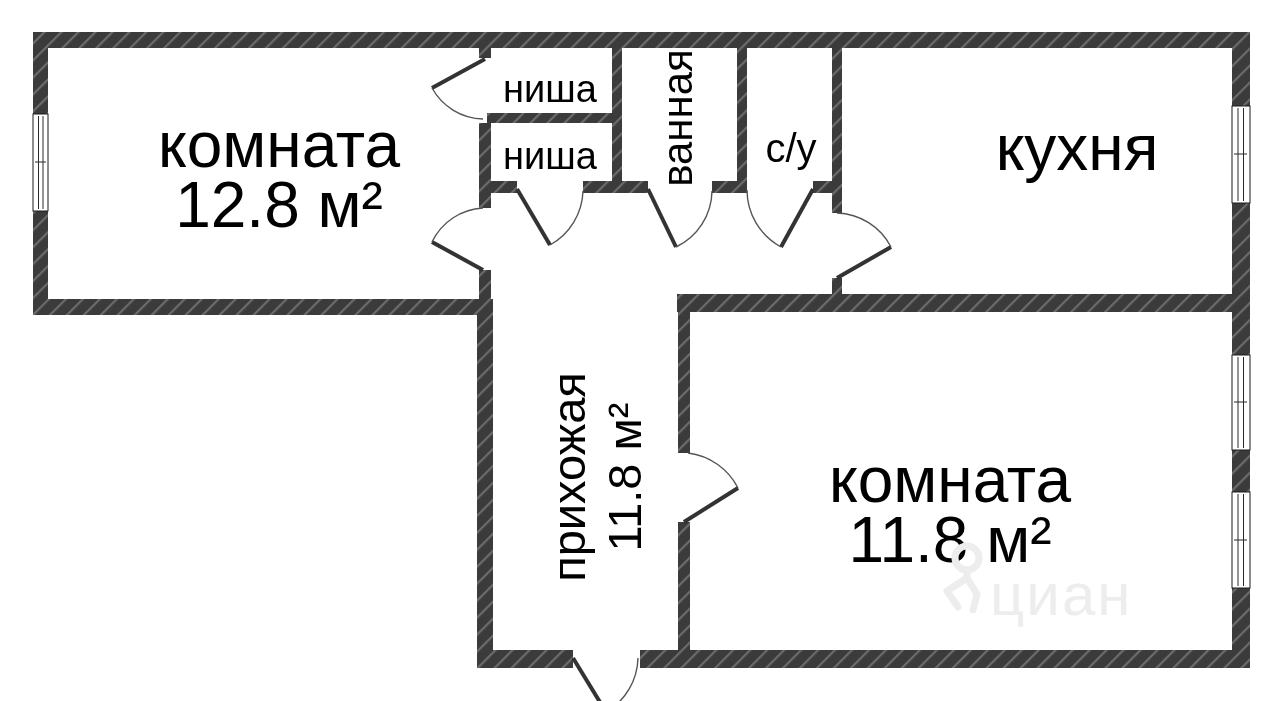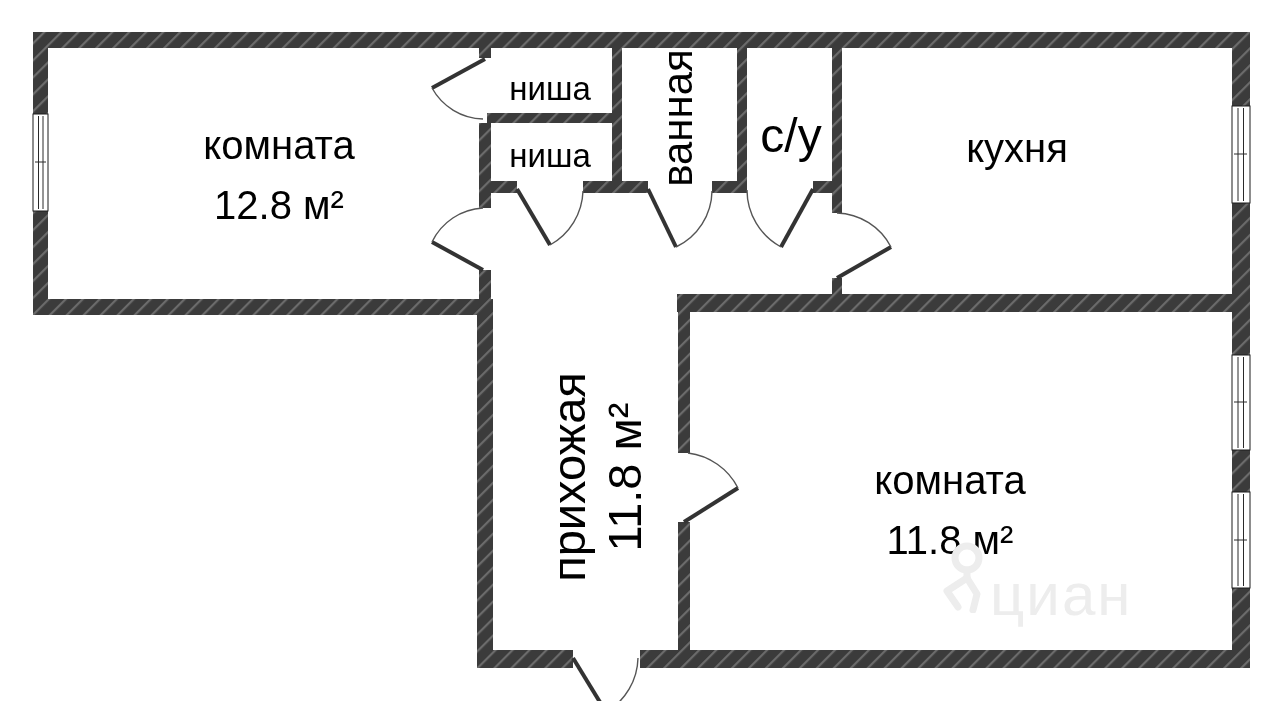--- a/index.html
+++ b/index.html
@@ -2,23 +2,23 @@
 <html><head>
 <meta charset="utf-8">
 <style>
   html,body{margin:0;padding:0;background:#fff;}
   .canvas{
     position:relative;width:1280px;height:701px;background:#ffffff;
     overflow:hidden;font-family:"Liberation Sans","DejaVu Sans",sans-serif;
   }
   .plan-svg{position:absolute;left:0;top:0;}
   .lbl{position:absolute;text-align:center;color:#000;white-space:nowrap;}
-  .big{font-size:40px;line-height:60px;}
+  .big{font-size:64px;line-height:60px;}
   .mid{font-size:47px;line-height:56px;}
-  .small{font-size:33px;line-height:40px;}
+  .small{font-size:38px;line-height:40px;}
   .rot{transform:rotate(-90deg);}
   .wm{position:absolute;color:#ededed;}
   .wm-text{font-size:60px;line-height:60px;letter-spacing:2px;}
   .leaf{stroke:#333;stroke-width:4;}
   .arc{stroke:#555;stroke-width:1.4;fill:none;}
   .winrect{fill:#fff;stroke:#1d1d1d;stroke-width:1;}
   .winline{stroke:#2a2a2a;stroke-width:1;}
 </style>
 </head>
 <body>
@@ -115,21 +115,21 @@
       <line class="leaf" x1="573" y1="658" x2="606" y2="712"></line>
       <path class="arc" d="M638 658 A64 64 0 0 1 606 712"></path>
     </g>
   </svg>
 
   <div class="lbl big" style="left:89px;top:115px;width:380px;">
     <div>комната</div>
     <div>12.8 м²</div>
   </div>
 
-  <div class="lbl big" style="left:852px;top:118px;width:330px;">
+  <div class="lbl big" style="left:912px;top:118px;width:330px;">
     <div>кухня</div>
   </div>
 
   <div class="lbl big" style="left:760px;top:450px;width:380px;">
     <div>комната</div>
     <div>11.8 м²</div>
   </div>
 
   <div class="lbl mid rot" style="left:447px;top:421px;width:300px;height:112px;">
     <div>прихожая</div>
@@ -141,21 +141,21 @@
   </div>
 
   <div class="lbl small" style="left:481px;top:136px;width:138px;">
     <div>ниша</div>
   </div>
 
   <div class="lbl rot" style="left:558px;top:93px;width:240px;height:50px;font-size:42px;line-height:50px;">
     <div>ванная</div>
   </div>
 
-  <div class="lbl" style="left:741px;top:116px;width:100px;font-size:48px;line-height:40px;">
+  <div class="lbl" style="left:741px;top:128px;width:100px;font-size:40px;line-height:40px;">
     <div>с/у</div>
   </div>
 
   <svg class="wm" style="left:938px;top:541px;" width="54" height="72" viewBox="0 0 54 72">
     <g fill="none" stroke="#ededed" stroke-width="7" stroke-linecap="round" stroke-linejoin="round">
       <circle cx="29" cy="17" r="12"></circle>
       <path d="M29 29 L29 37"></path>
       <path d="M29 37 L9 50 L20 66"></path>
       <path d="M29 37 L39 53 L35 69"></path>
     </g>

